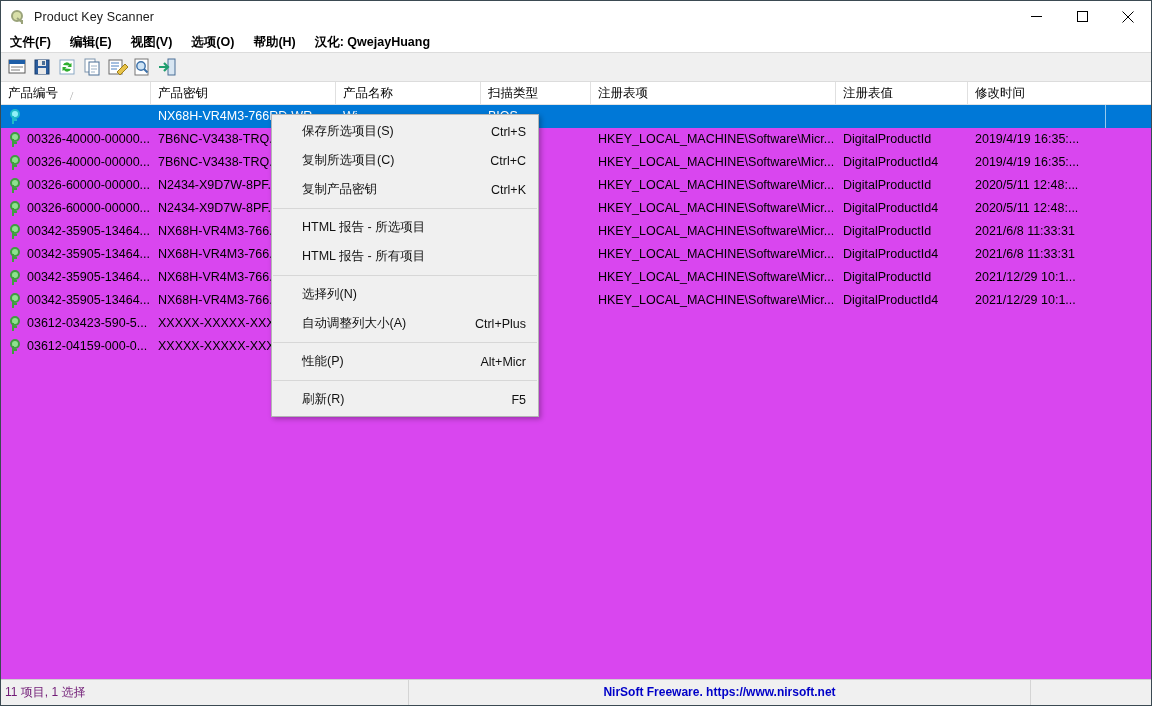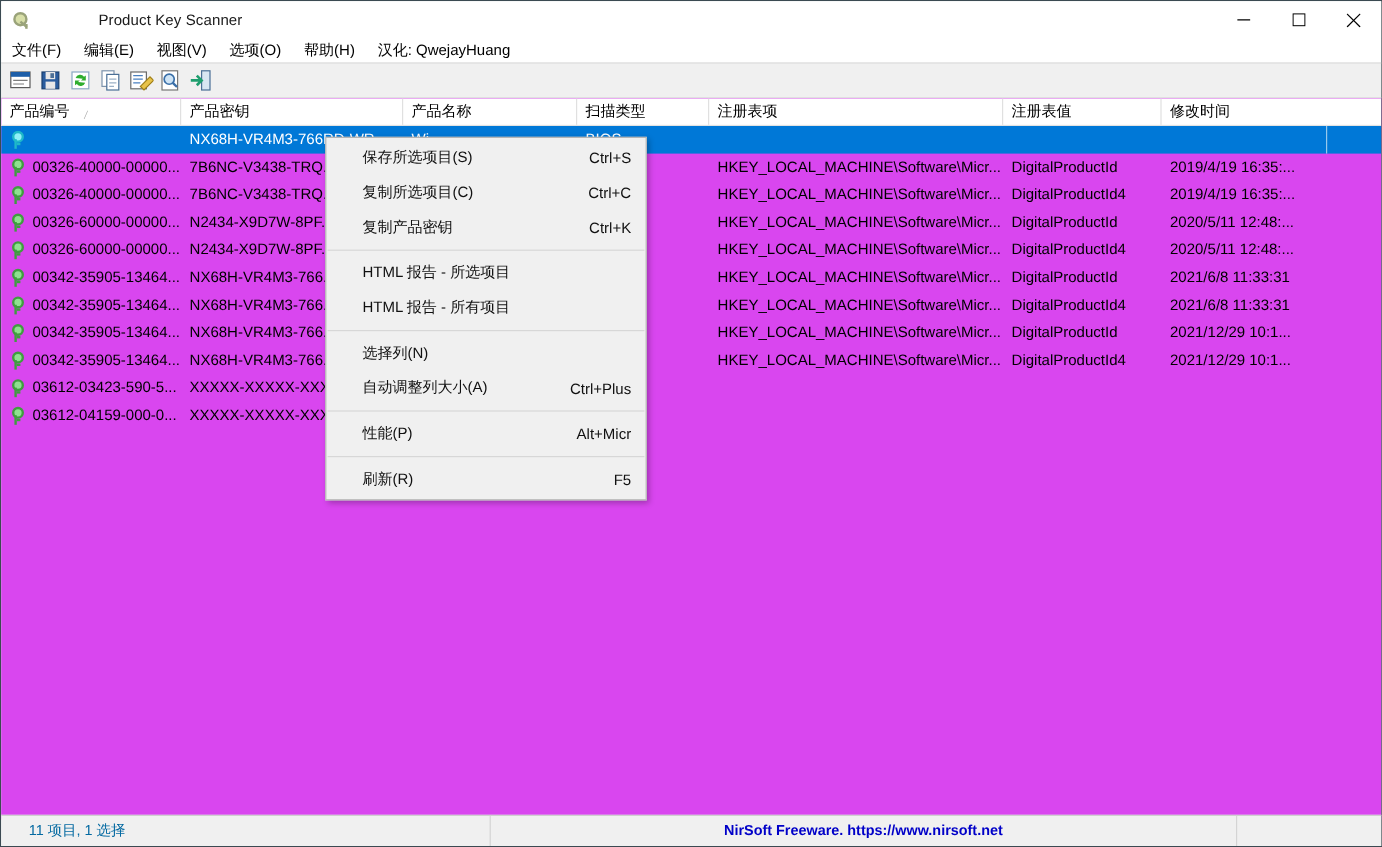--- a/index.html
+++ b/index.html
@@ -12,21 +12,21 @@
   #app{
     position:relative;width:1152px;height:706px;
     box-sizing:border-box;
     border:1px solid #3b4a52;
     background:#ffffff;
   }
 
   
   .titlebar{
     position:relative;height:31px;background:#ffffff;
-    display:flex;align-items:center;gap:48px;
+    display:flex;align-items:center;
   }
   .title-icon{
     width:16px;height:16px;margin-left:9px;margin-right:8px;
     position:relative;flex:0 0 auto;
   }
   .title-icon .kbow{
     position:absolute;left:1px;top:1px;width:8px;height:8px;
     border:2px solid #9aa37a;border-radius:50%;background:#d8dfa8;
   }
   .title-icon .kstem{
@@ -45,21 +45,21 @@
     font-size:12px;color:#000;
   }
   .wbtn svg{display:block;}
 
   
   .menubar{
     height:20px;display:flex;align-items:center;
     padding-left:9px;background:#ffffff;
   }
   .menu-item{
-    font-size:12.5px;color:#000;margin-right:19px;white-space:nowrap;line-height:20px;
+    font-size:12.5px;color:#000;margin-right:19px;white-space:nowrap;line-height:20px;font-weight:bold;
   }
   .menu-item.translator{margin-right:0;}
 
   
   .toolbar{
     height:28px;background:#f0f0f0;
     border-top:1px solid #dcdcdc;border-bottom:1px solid #dcdcdc;
     display:flex;align-items:center;padding-left:5px;
   }
   .tb-ico{
@@ -136,21 +136,21 @@
   .ctx-sep{height:1px;background:#d7d7d7;margin:4px 1px;}
 
   
   .statusbar{
     position:absolute;left:0;bottom:0;width:1150px;height:25px;
     background:#f0f0f0;border-top:1px solid #cfcfcf;
     display:flex;align-items:center;
   }
   .st-cell{
     box-sizing:border-box;height:25px;line-height:25px;
-    font-size:12px;padding-left:23px;color:#0369a1;
+    font-size:12px;padding-left:4px;color:#701a75;
     border-right:1px solid #d4d4d4;overflow:hidden;white-space:nowrap;
   }
   .st-cell.link{
     color:#0000c8;font-weight:bold;text-align:center;padding-left:0;
   }
 </style>
 </head>
 <body>
 
 <div id="app">

